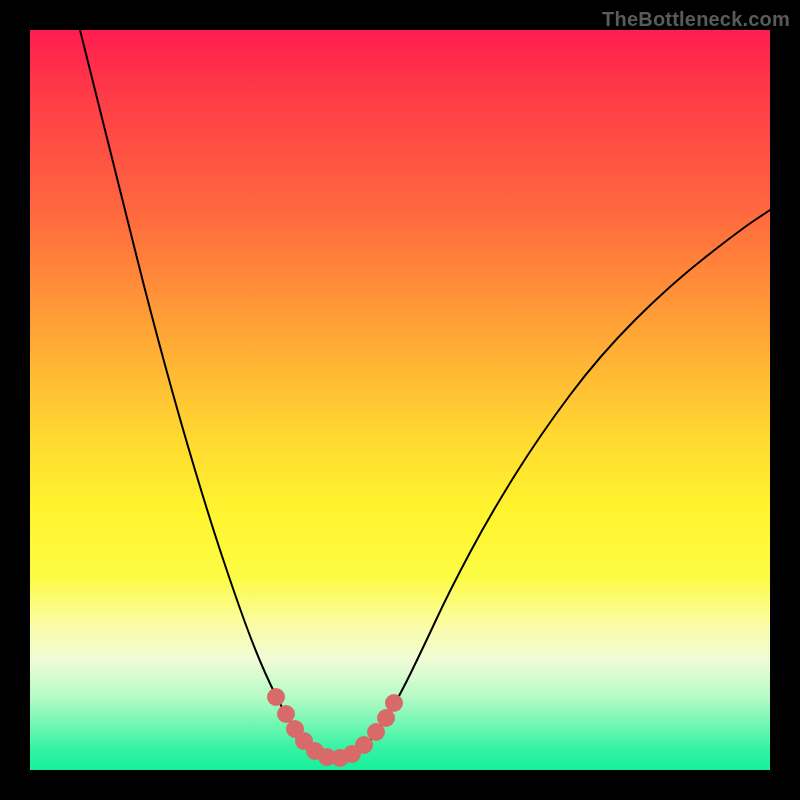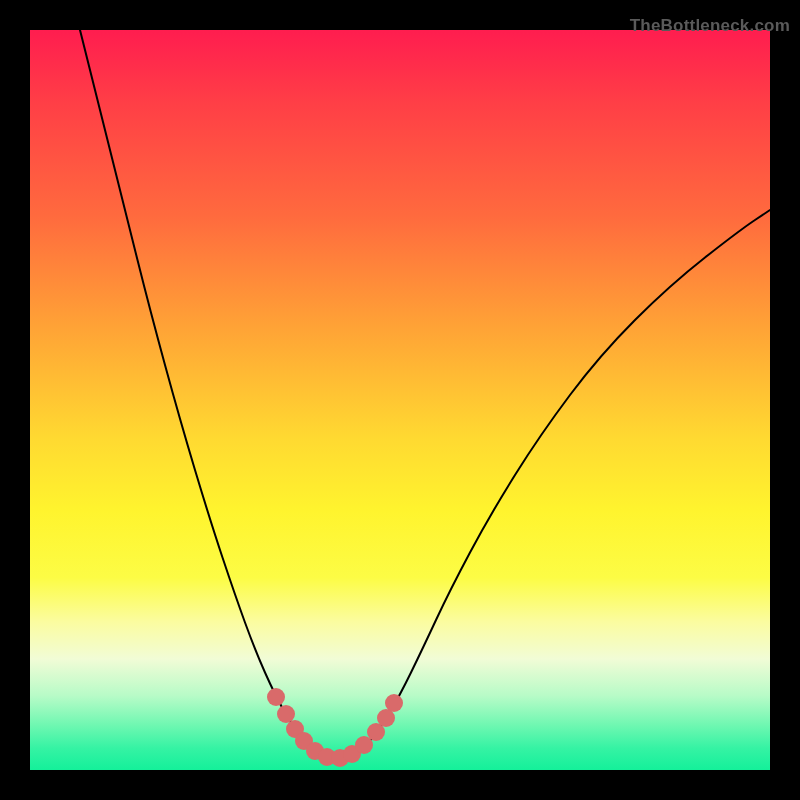--- a/index.html
+++ b/index.html
@@ -28,24 +28,24 @@
       #fbfca0 80%,
       #f1fcd6 85%,
       #b7fbc7 90%,
       #6ef7b1 94%,
       #36f3a4 97%,
       #14f09a 100%
     );
   }
   .watermark {
     position: absolute;
-    top: 16px;
+    top: 8px;
     right: 10px;
     color: #5a5a5a;
-    font-size: 17px;
+    font-size: 20px;
     font-weight: 600;
     letter-spacing: 0.2px;
     user-select: none;
   }
   svg.overlay {
     position: absolute;
     left: 30px;
     top: 30px;
     width: 740px;
     height: 740px;

